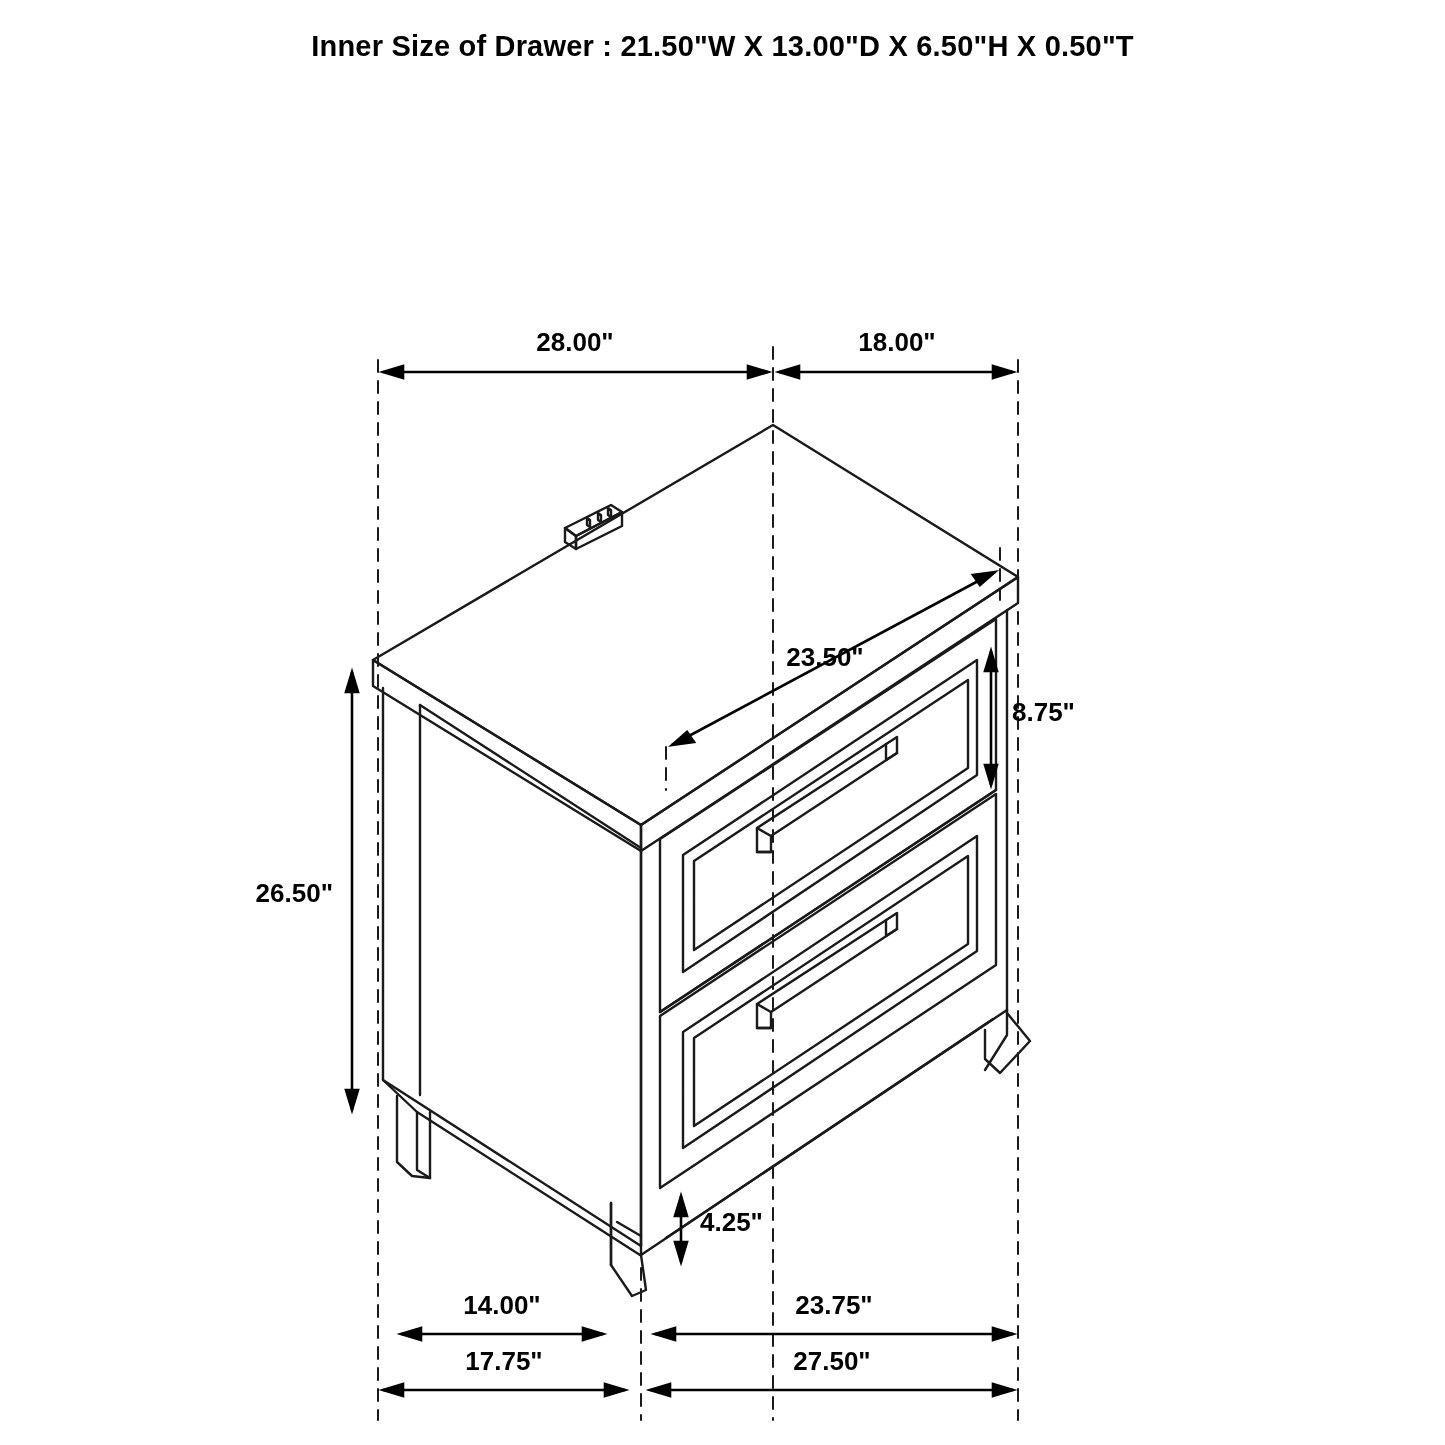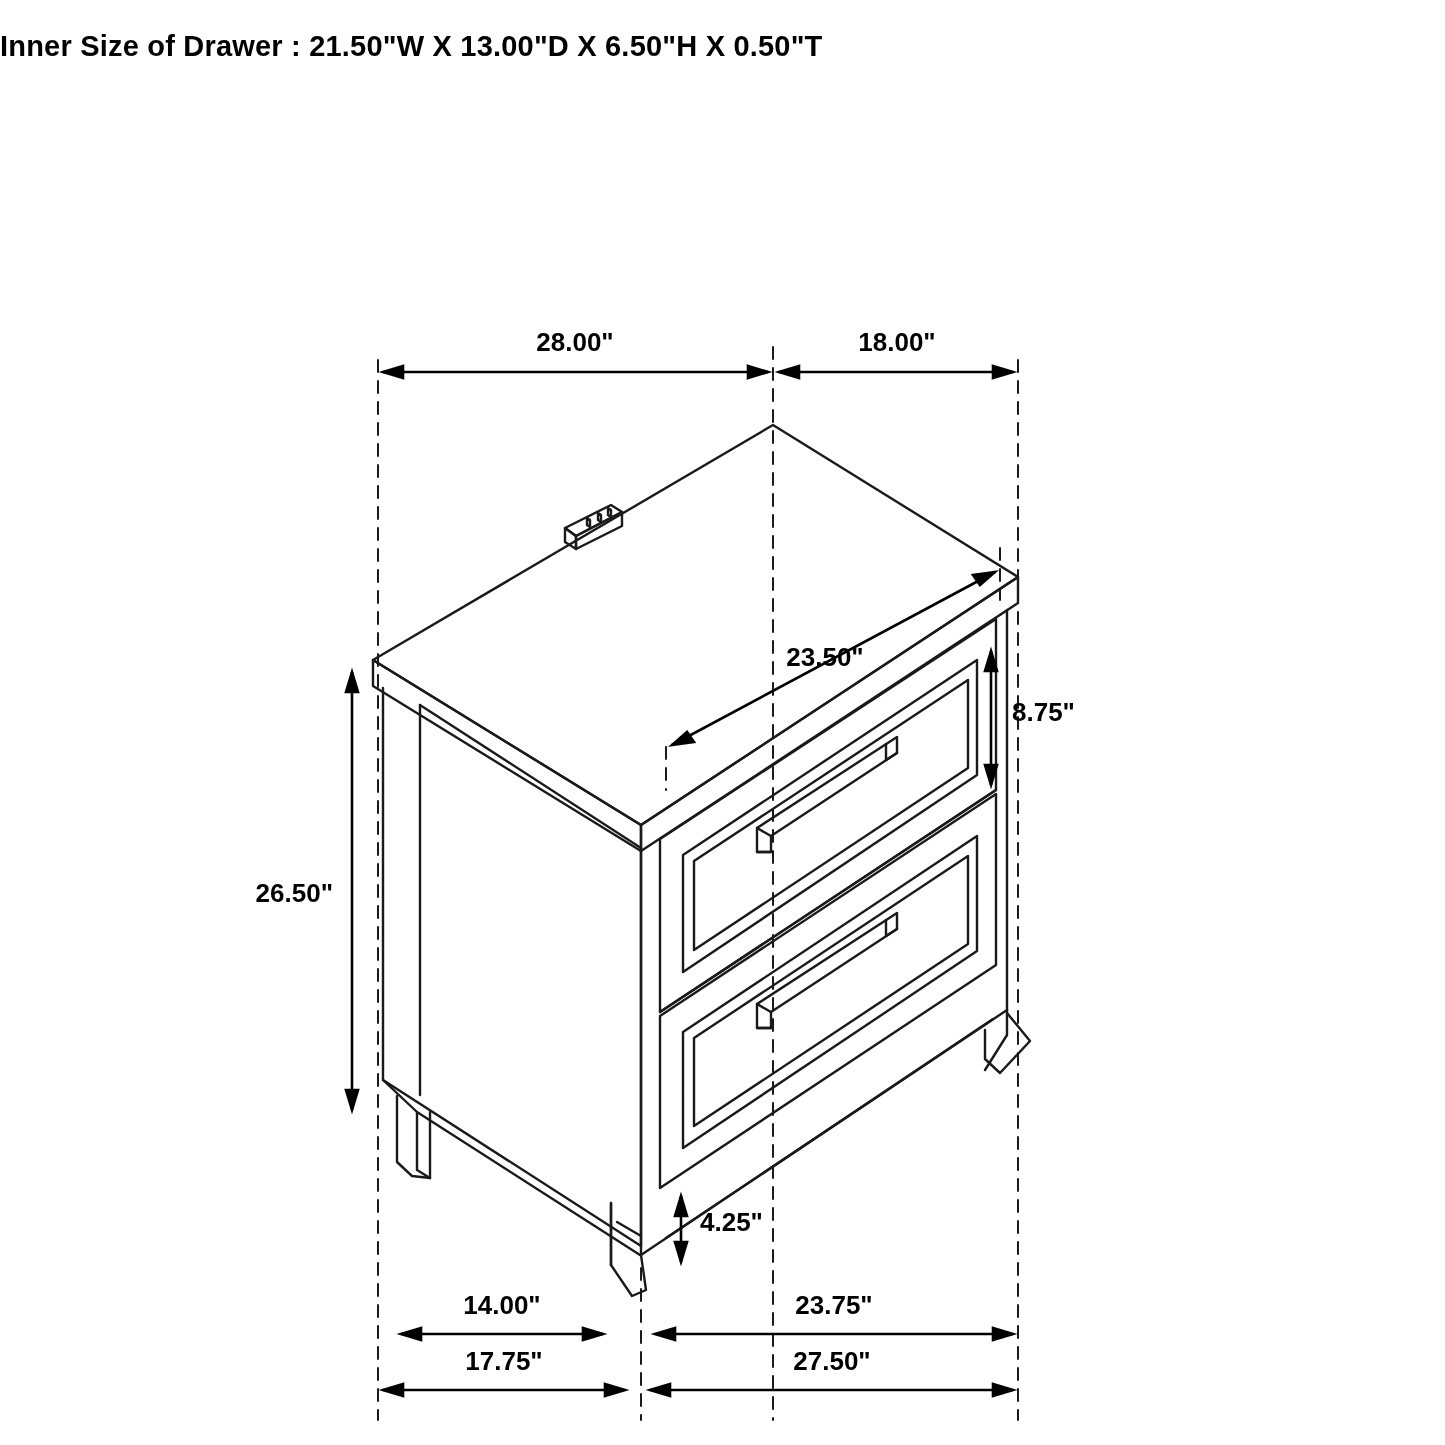--- a/index.html
+++ b/index.html
@@ -15,20 +15,21 @@
     width: 1445px;
     height: 1445px;
     background: #ffffff;
     overflow: hidden;
   }
   #title {
     position: absolute;
     top: 30px;
     left: 0;
     width: 1445px;
+    text-align: center;
     font-size: 29px;
     font-weight: bold;
     color: #000000;
     letter-spacing: 0.2px;
   }
   #drawing {
     position: absolute;
     top: 0;
     left: 0;
   }

